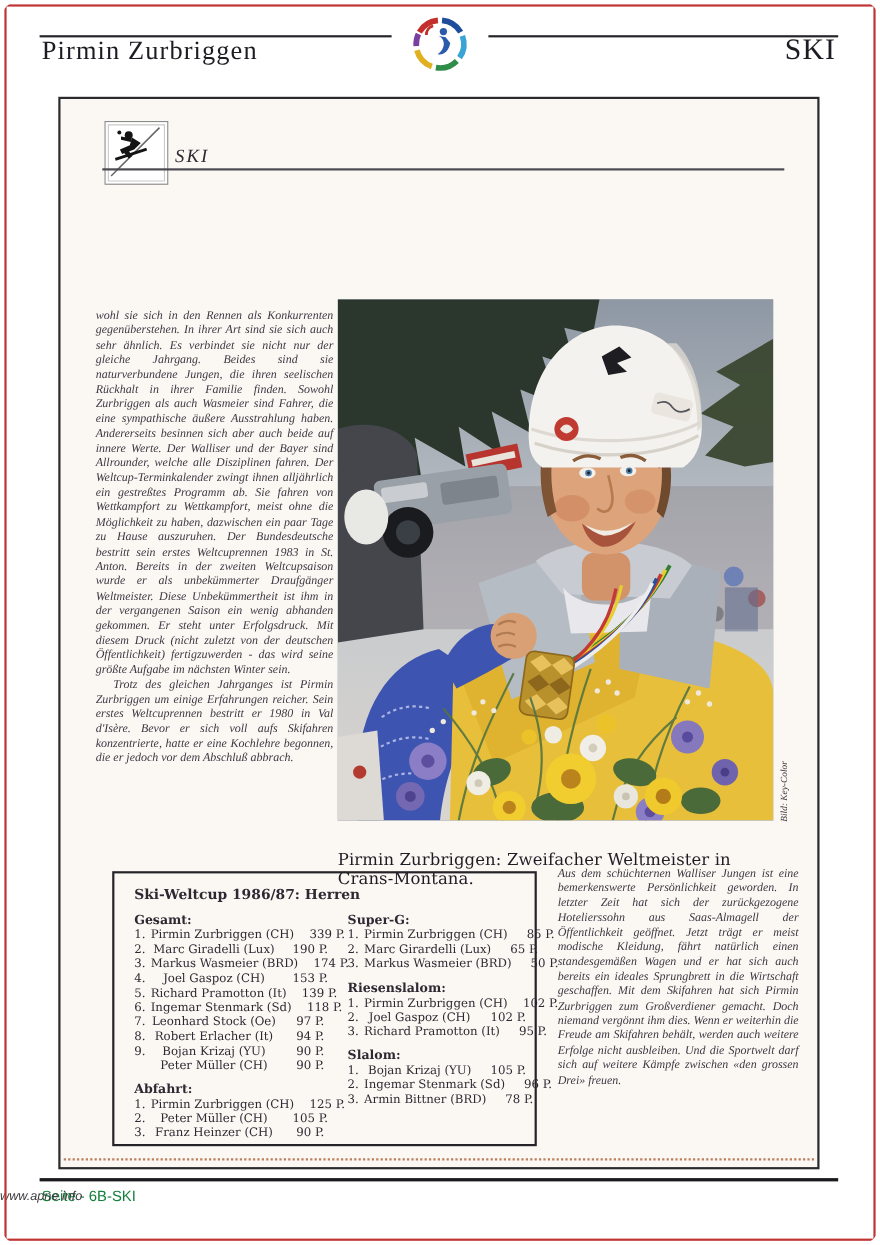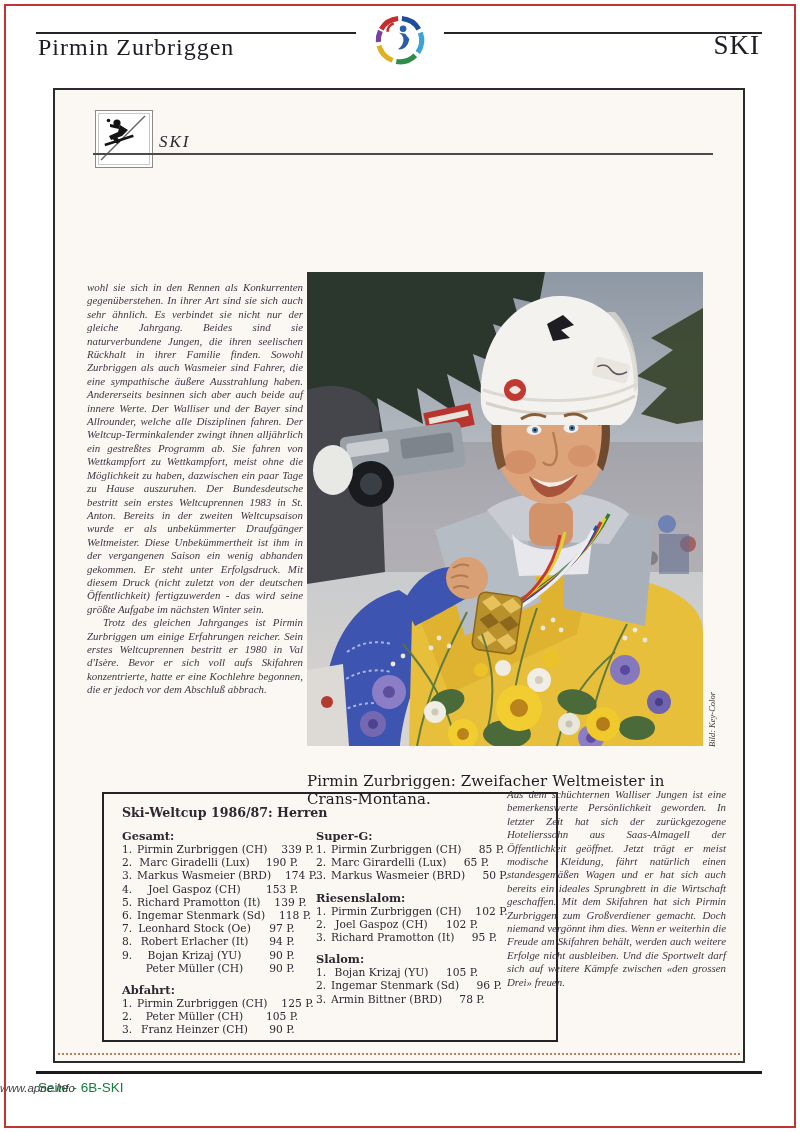--- a/index.html
+++ b/index.html
@@ -1,17 +1,17 @@
 <!DOCTYPE html>
 <html style="--page_border: #c03434; --panel_bg: #fbf7f2; --text: #3f3744; --medal_gold: #c79a2e; --jacket_yellow: #e8bf3b; --sweater_blue: #3d54b0;"><head>
 <meta charset="utf-8">
 <style>
   html,body{margin:0;padding:0;background:#ffffff;}
   .page{position:relative;width:800px;height:1132px;background:#fff;overflow:hidden;
-        font-family:"Liberation Serif",serif;}
+        font-family:"Liberation Serif",serif;border-radius:20px;}
   .page-border{position:absolute;left:4px;top:4px;right:4px;bottom:4px;
         border:2px solid var(--page_border,#c03434);pointer-events:none;z-index:50;}
   
   .hdr-rule{position:absolute;left:36px;top:32px;width:726px;height:2px;background:#24242a;}
   .logo-wrap{position:absolute;left:50%;top:5px;transform:translateX(-50%);
         width:88px;height:66px;background:#fff;display:flex;align-items:center;justify-content:center;z-index:2;}
   .hdr-left{position:absolute;left:38px;top:34px;font-size:24px;color:#1c1c22;letter-spacing:1px;}
   .hdr-right{position:absolute;right:40px;top:30px;font-size:27px;color:#1c1c22;letter-spacing:1px;}
   
   .panel{position:absolute;left:53px;top:88px;width:692px;height:975px;
@@ -29,21 +29,21 @@
   .col-left{left:32px;top:178px;width:216px;margin-top:13px;}
   .col-right{left:452px;top:698px;width:219px;}
   
   .photo{position:absolute;left:252px;top:182px;width:396px;height:474px;overflow:hidden;background:#9aa2ab;}
   .photo svg{display:block;width:100%;height:100%;}
   .credit{position:absolute;left:652px;top:657px;transform:rotate(-90deg);transform-origin:0 0;
         font-size:8.5px;font-style:italic;color:#33333a;white-space:nowrap;}
   .caption{position:absolute;left:252px;top:682px;width:400px;font-weight:normal;font-size:15px;
         color:#1d1b24;font-family:"DejaVu Serif",serif;letter-spacing:.1px;}
   
-  .rtable{position:absolute;left:47px;top:702px;width:456px;height:250px;border:2px solid #232328;
+  .rtable{position:absolute;left:47px;top:702px;width:386px;height:250px;border:2px solid #232328;
         box-sizing:border-box;padding:11px 18px 8px 18px;color:#2c2933;font-family:"DejaVu Serif",serif;}
   .rtable .ttitle{font-weight:bold;font-size:12.6px;margin-bottom:9px;}
   .tcols{display:flex;gap:14px;}
   .tcol-l{width:180px;}
   .tcol-r{width:166px;}
   .tsec{margin-bottom:8px;}
   .tsec-title{font-weight:bold;font-size:11.4px;line-height:14px;}
   .trow{display:flex;font-size:10.7px;line-height:13.2px;}
   .tn{width:15px;flex:none;}
   .tname{flex:1;white-space:nowrap;text-align:center;}

